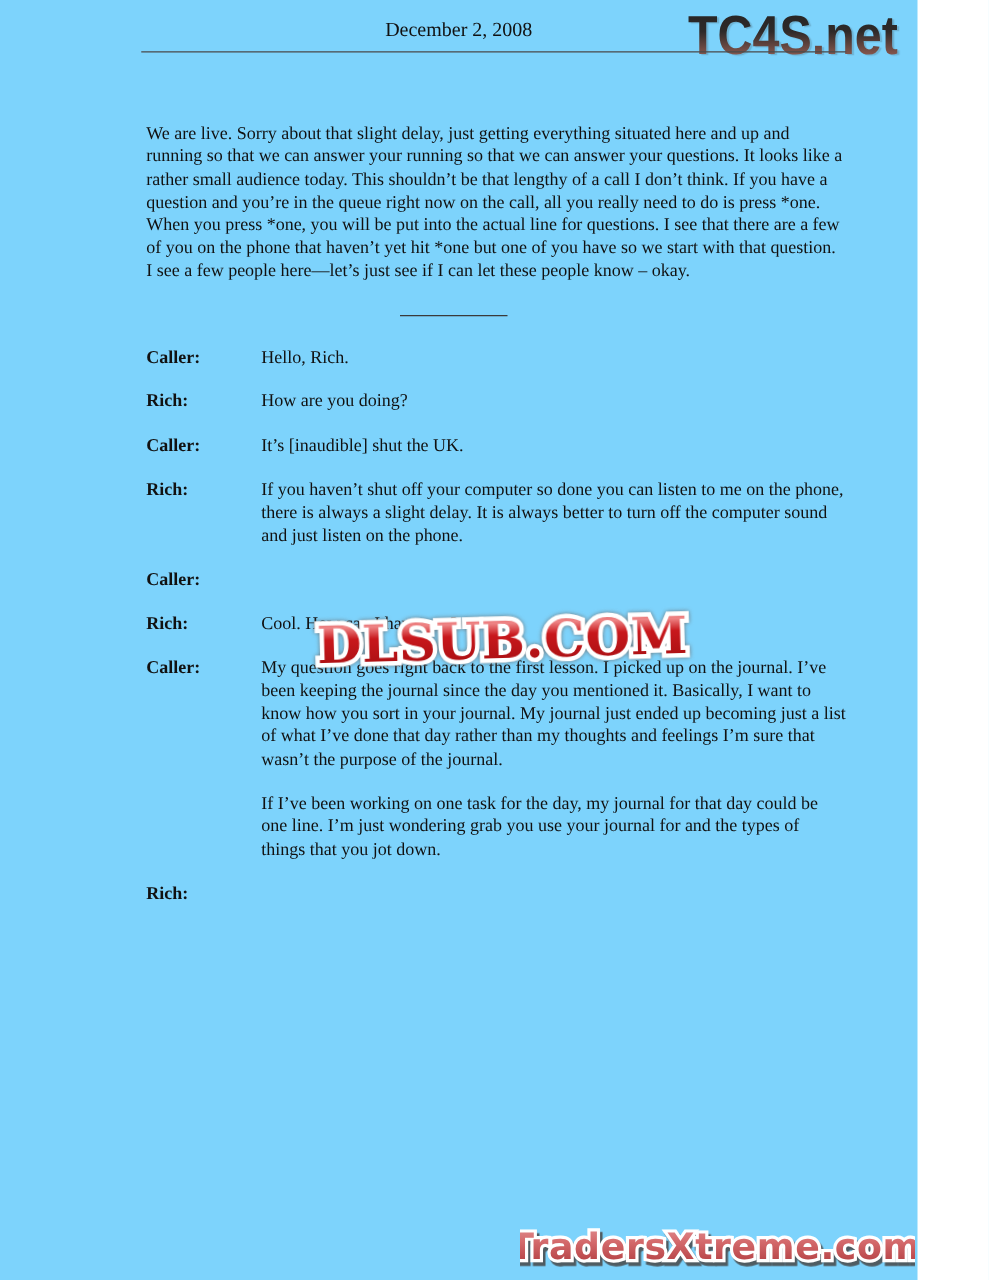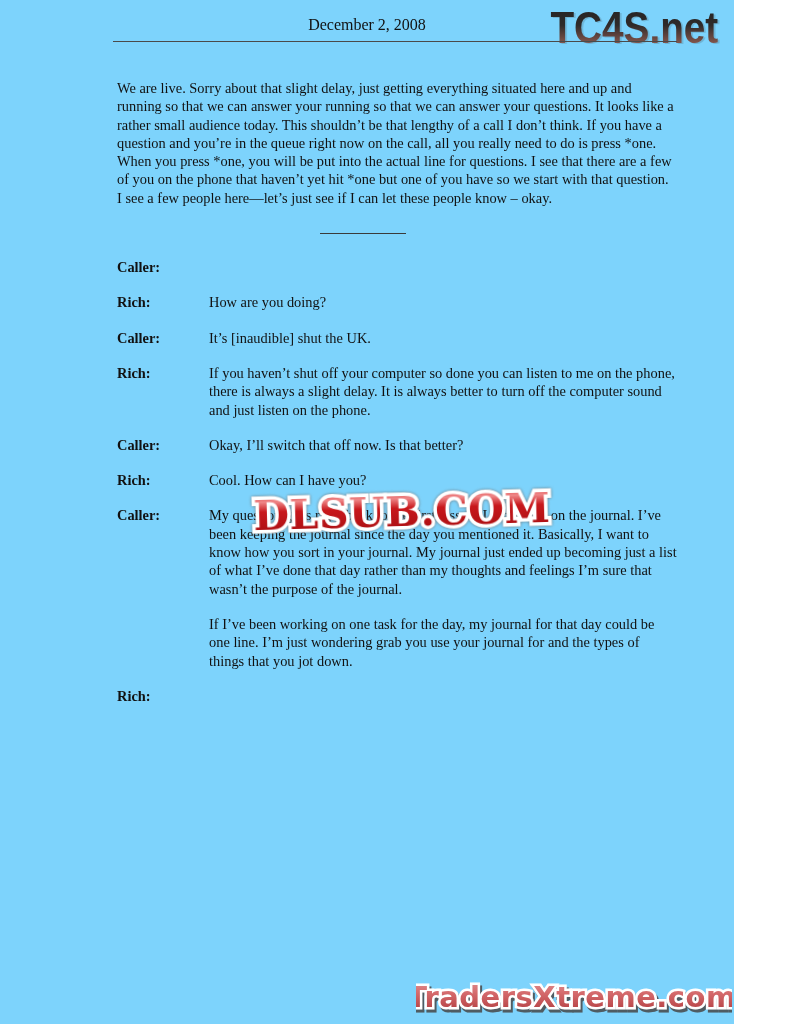--- a/index.html
+++ b/index.html
@@ -45,21 +45,21 @@
     top: 0;
     width: 560px;
   }
   .header-rule {
     border: none;
     border-top: 1.2px solid #4a4a4a;
     margin: 41px 0 0 -4px;
     width: 564px;
   }
   .intro {
-    margin: 37px 0 0 0;
+    margin: 56px 0 0 0;
     font-size: 14.4px;
     line-height: 18.3px;
   }
   .section-divider {
     width: 86px;
     border: none;
     border-top: 1.5px solid #3a3a3a;
     margin: 26px 0 0 203px;
   }
   
@@ -126,20 +126,23 @@
     <hr class="header-rule">
 
     <p class="intro">We are live. Sorry about that slight delay, just getting everything situated here and up and running so that we can answer your running so that we can answer your questions. It looks like a rather small audience today. This shouldn’t be that lengthy of a call I don’t think. If you have a question and you’re in the queue right now on the call, all you really need to do is press *one. When you press *one, you will be put into the actual line for questions. I see that there are a few of you on the phone that haven’t yet hit *one but one of you have so we start with that question. I see a few people here—let’s just see if I can let these people know – okay.</p>
 
     <hr class="section-divider">
 
     <div class="dialogue">
 
       <div class="dialogue-entry">
         <span class="speaker">Caller:</span>
+        <div class="utterance">
+          <p>Hello, Rich.</p>
+        </div>
       </div>
 
       <div class="dialogue-entry">
         <span class="speaker">Rich:</span>
         <div class="utterance">
           <p>How are you doing?</p>
         </div>
       </div>
 
       <div class="dialogue-entry">
@@ -151,23 +154,20 @@
 
       <div class="dialogue-entry">
         <span class="speaker">Rich:</span>
         <div class="utterance">
           <p>If you haven’t shut off your computer so done you can listen to me on the phone, there is always a slight delay. It is always better to turn off the computer sound and just listen on the phone.</p>
         </div>
       </div>
 
       <div class="dialogue-entry">
         <span class="speaker">Caller:</span>
-        <div class="utterance">
-          <p>Okay, I’ll switch that off now. Is that better?</p>
-        </div>
       </div>
 
       <div class="dialogue-entry">
         <span class="speaker">Rich:</span>
         <div class="utterance">
           <p>Cool. How can I have you?</p>
         </div>
       </div>
 
       <div class="dialogue-entry">

